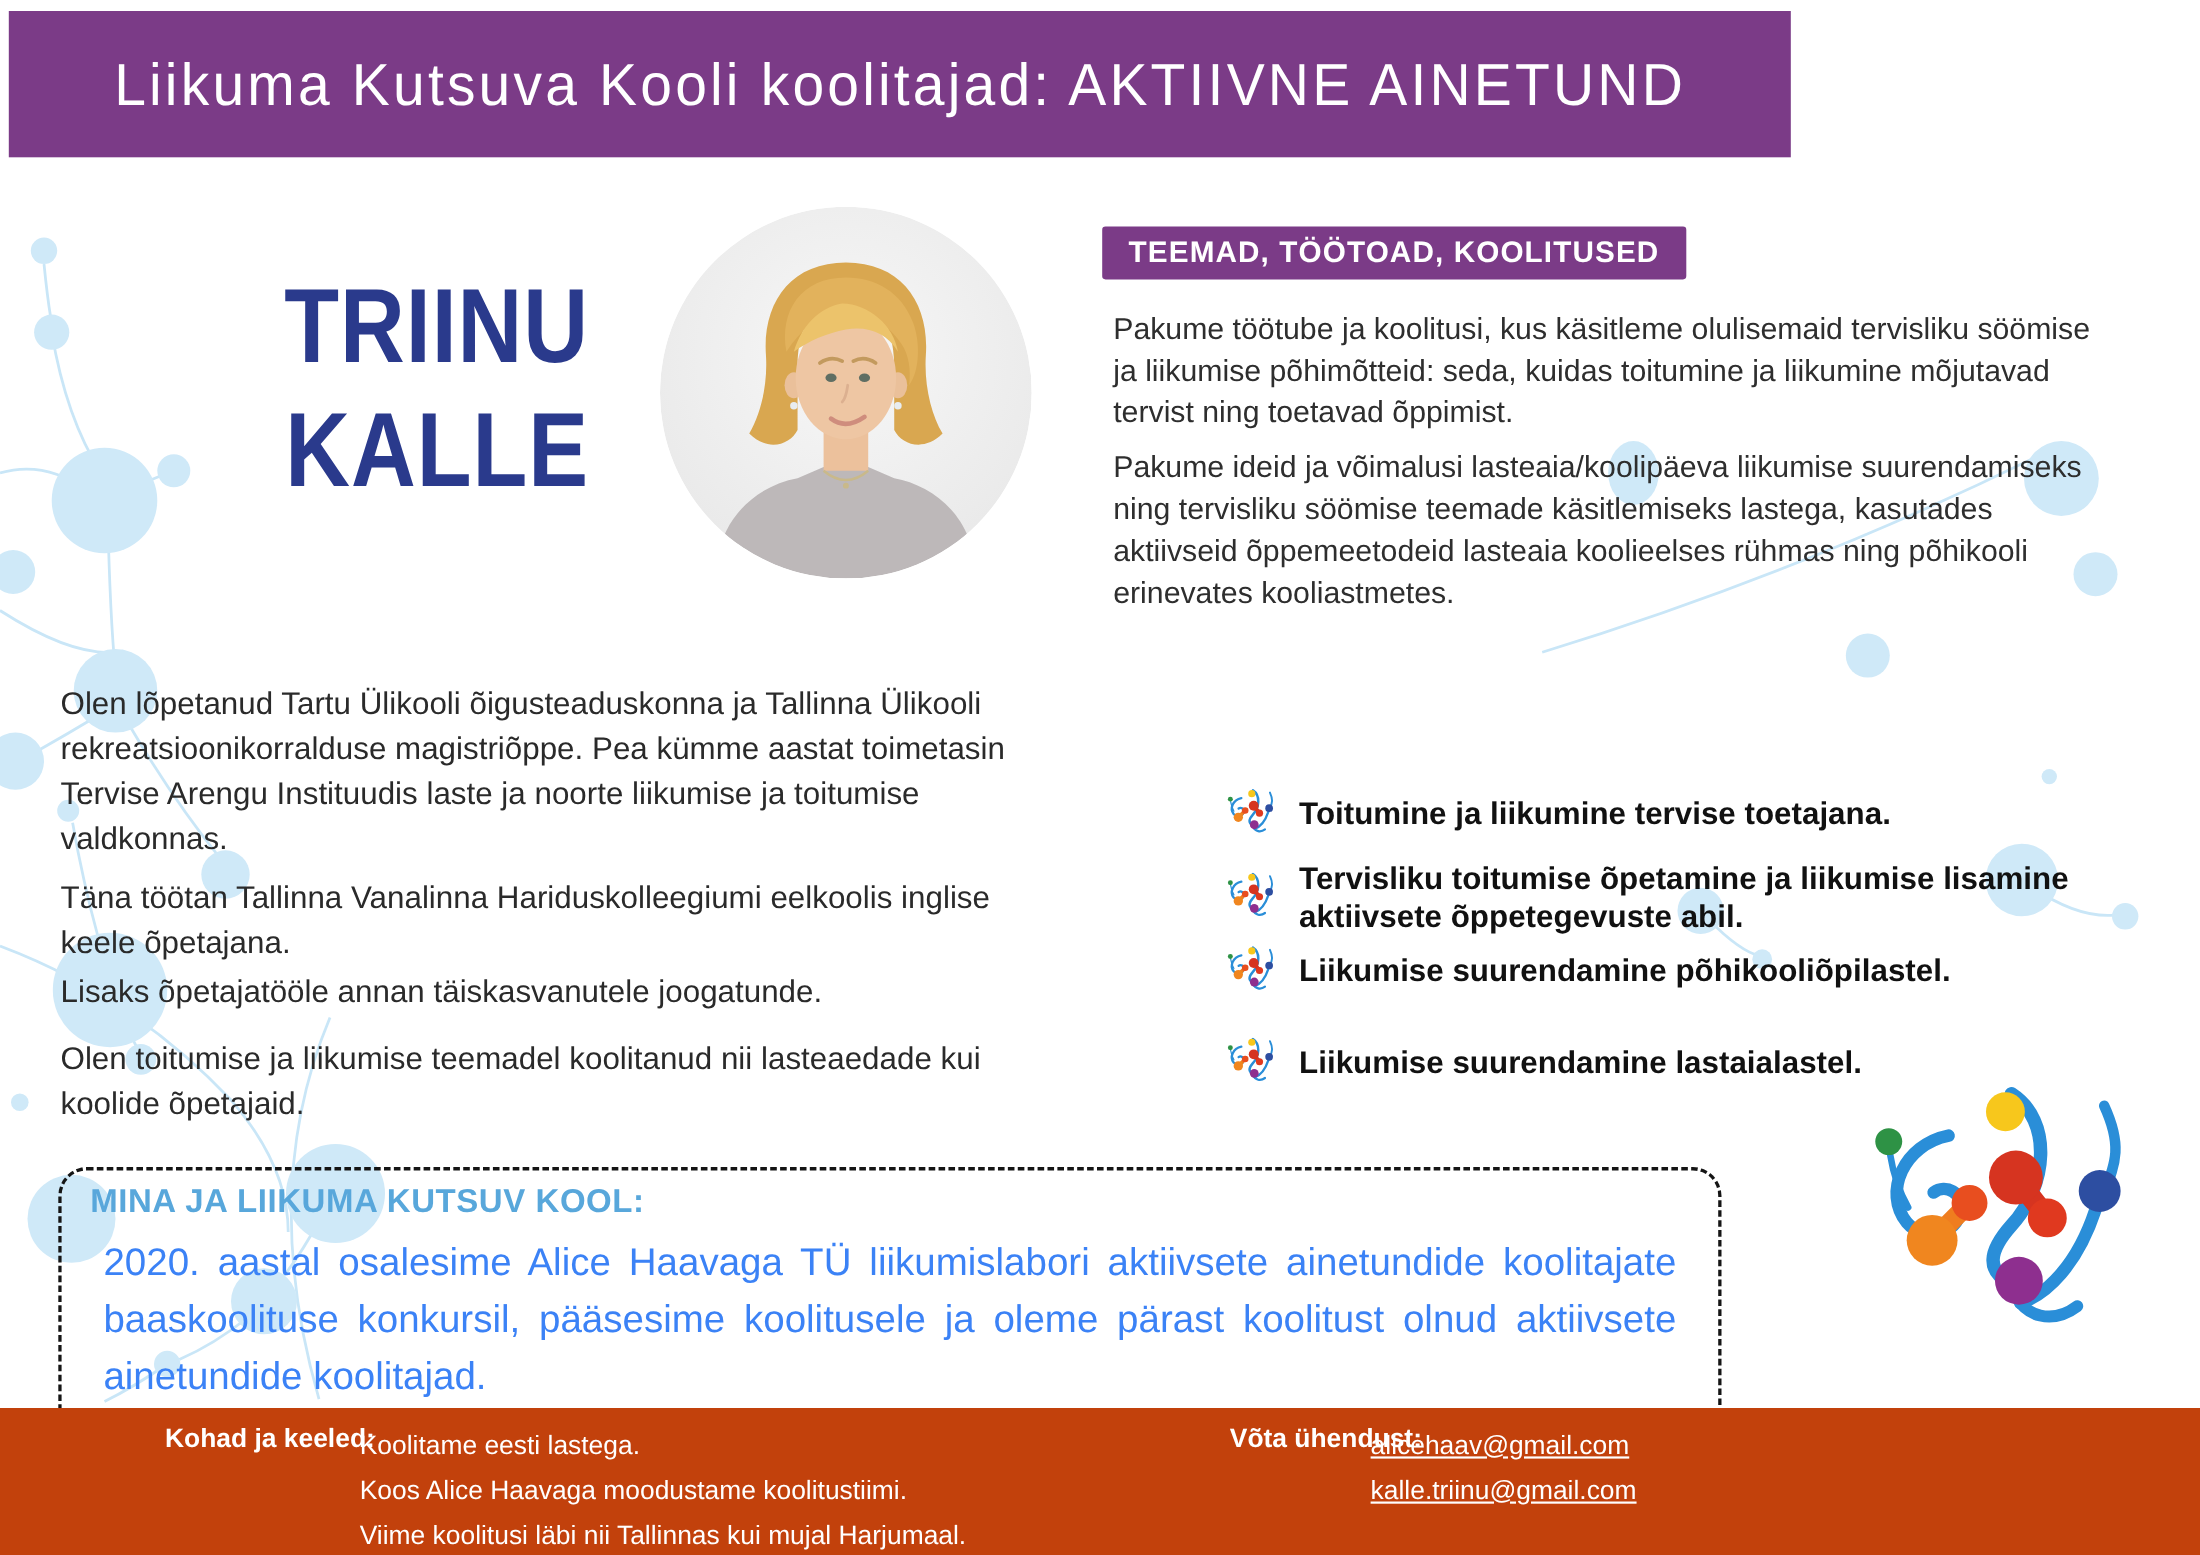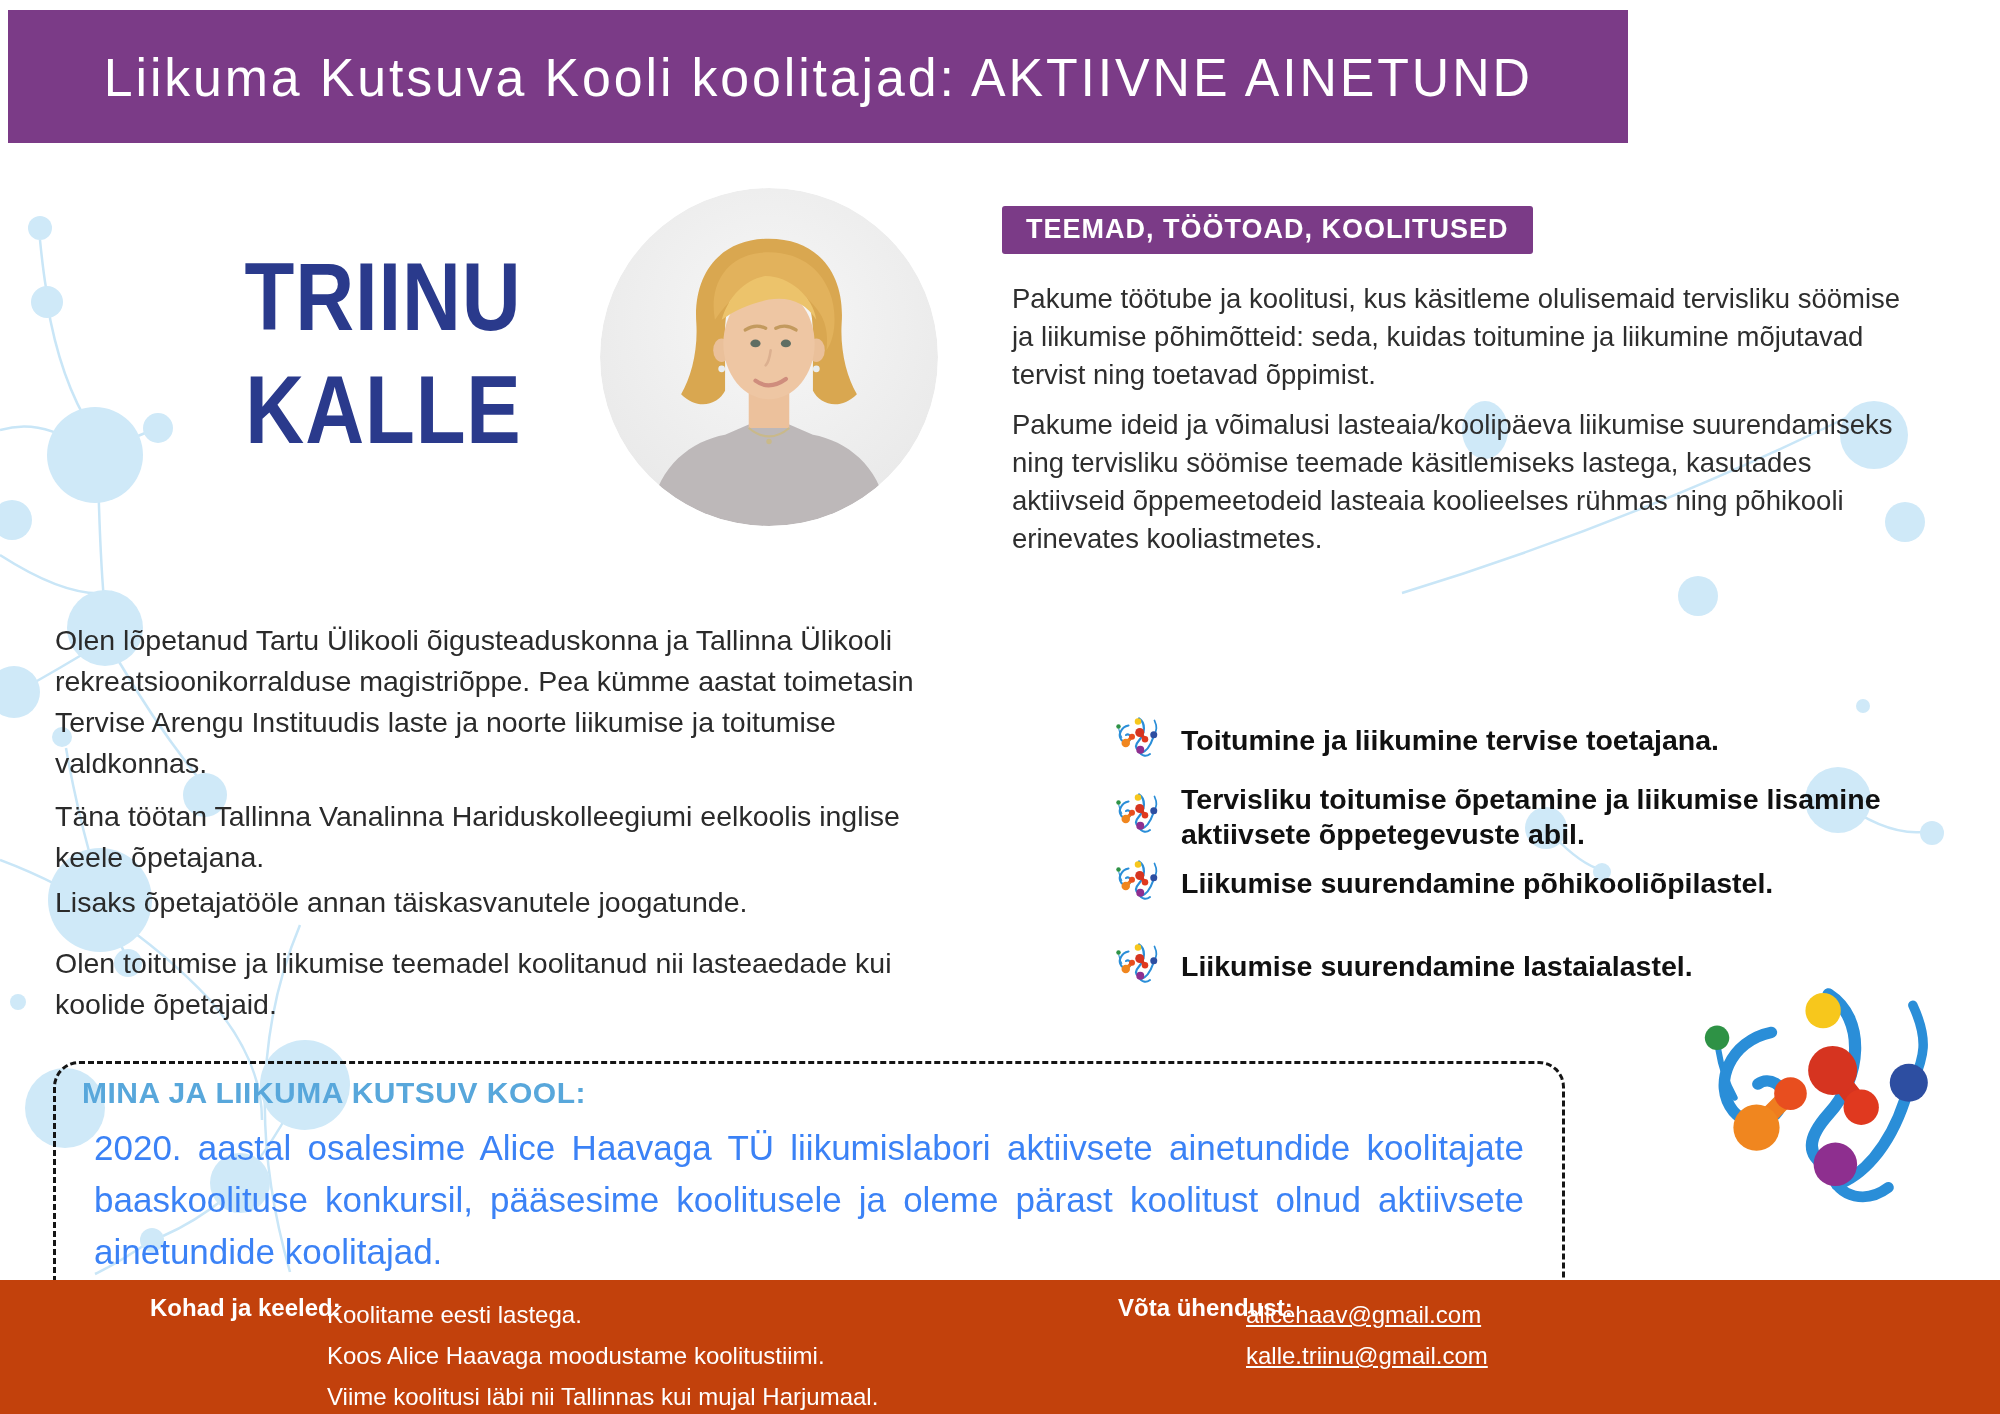--- a/index.html
+++ b/index.html
@@ -14,21 +14,21 @@
     position:absolute;left:8px;top:10px;width:1620px;height:133px;
     background:#7b3b87;display:flex;align-items:center;justify-content:center;z-index:2;
   }
   .banner h1{
     margin:0;color:#ffffff;font-size:54px;font-weight:400;letter-spacing:3px;white-space:nowrap;
   }
   .banner h1 span{display:inline-block;transform:scaleX(.96);}
 
   
   .name{
-    position:absolute;left:148px;top:240px;width:470px;text-align:center;z-index:2;
+    position:absolute;left:162px;top:240px;width:470px;text-align:center;z-index:2;
     color:#2a3a8c;font-weight:600;font-size:96px;line-height:1.18;letter-spacing:1px;
   }
   .name span{display:inline-block;transform:scaleX(.85);}
 
   
   .photo{
     position:absolute;left:600px;top:188px;width:338px;height:338px;border-radius:50%;
     overflow:hidden;z-index:2;
   }
   .photo svg{display:block;width:100%;height:100%;}

